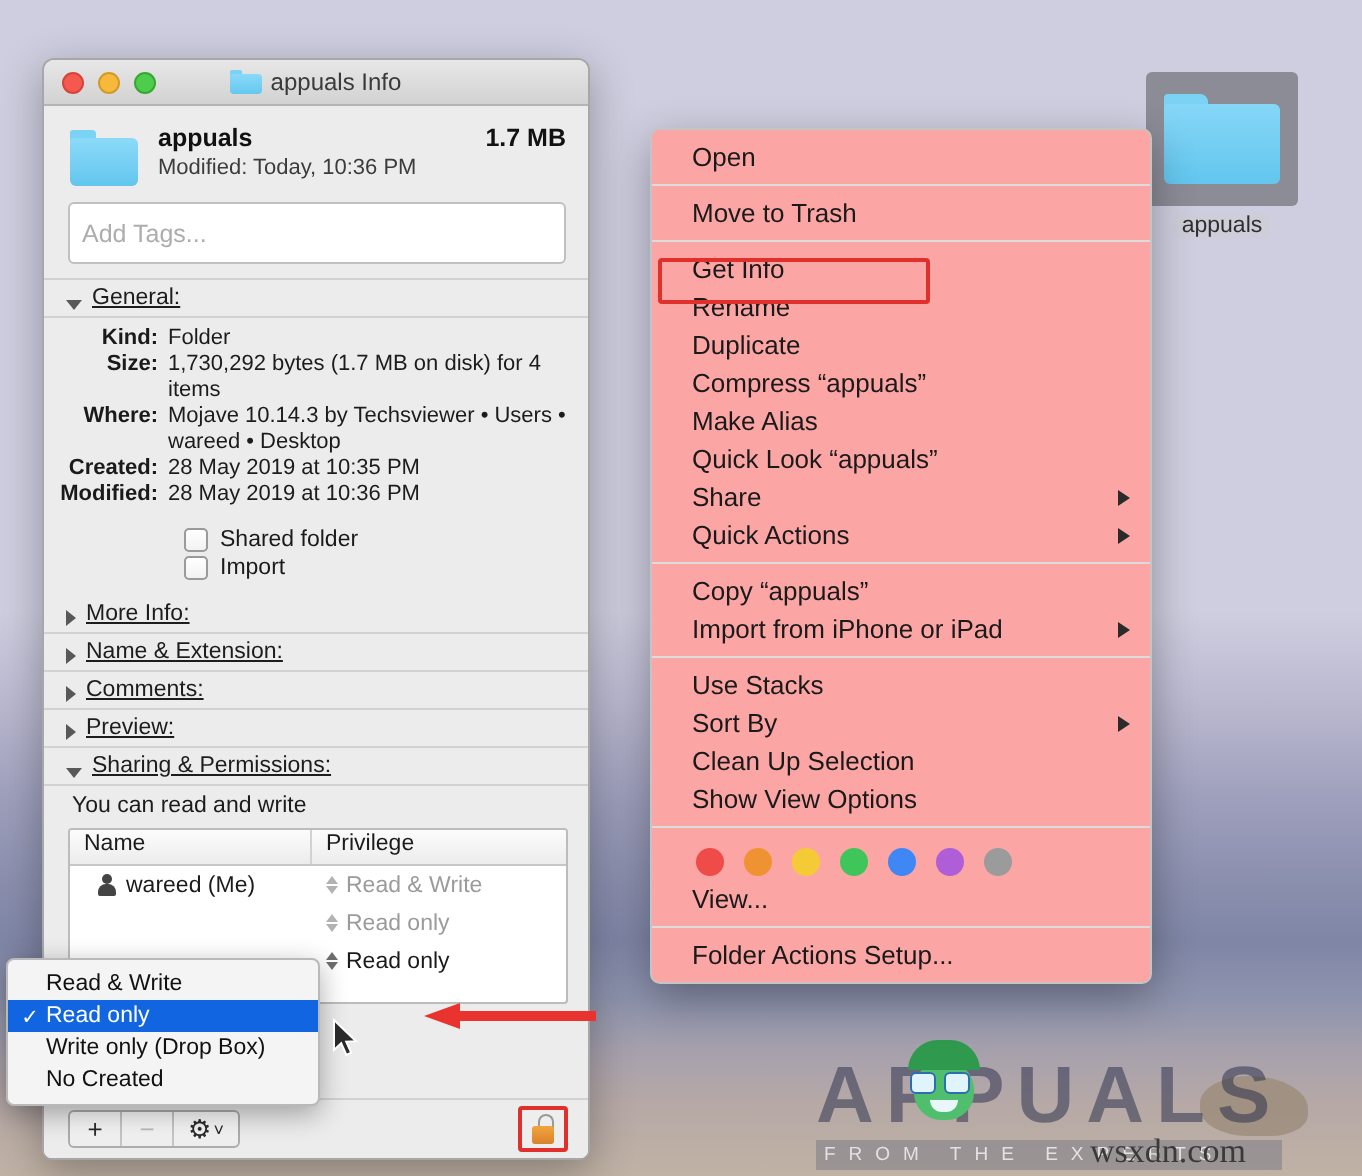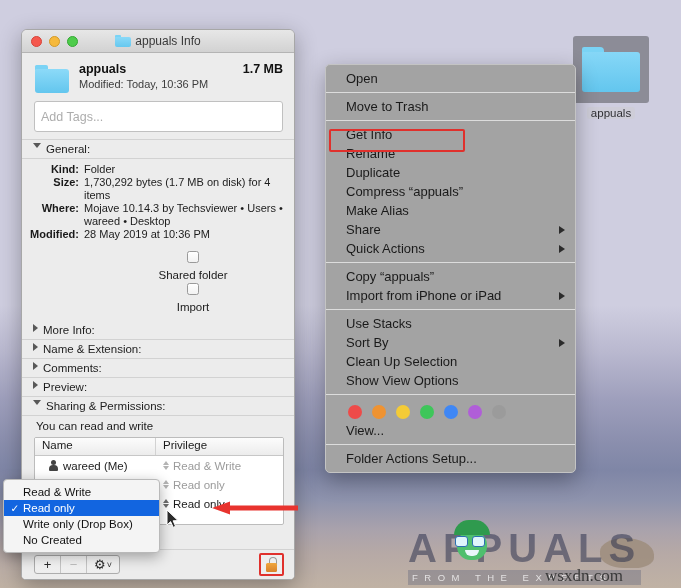--- a/index.html
+++ b/index.html
@@ -126,31 +126,31 @@
     border-top: 4px solid transparent; border-bottom: 4px solid transparent;
   }
   .disclosure.open {
     border-top: 5.5px solid #585858;
     border-left: 4px solid transparent; border-right: 4px solid transparent;
   }
 
   .sec-head {
     padding: 3px 0 3px 11px; font-size: 11.5px; color: #1d1d1d;
     border-bottom: 1px solid #d2d2d2;
-    display: flex; align-items: flex-start;
+    display: flex; align-items: flex-end; text-decoration: underline;
   }
   .sec-head.general { border-top: 1px solid #d2d2d2; }
 
   .kv { display: flex; font-size: 11px; color: #1c1c1c; line-height: 13px; padding: 0 10px 0 0; }
   .kv .k { width: 62px; flex: 0 0 62px; text-align: right; font-weight: bold; color: #1a1a1a; padding-right: 5px;}
   .kv .v { flex: 1 1 auto; }
   .kv-list { padding: 4px 0 2px 0; }
 
   .checks { padding: 6px 0 6px 70px; }
-  .chk { display: flex; align-items: center; gap: 6px; font-size: 11.5px; color: #1b1b1b; margin: 2px 0; flex-direction: column;}
+  .chk { display: flex; align-items: center; gap: 6px; font-size: 11.5px; color: #1b1b1b; margin: 2px 0;}
   .chkbox { width: 12px; height: 12px; border: 1px solid #9a9a9a; border-radius: 2.5px; background: linear-gradient(to bottom,#fff,#f2f2f2); }
 
   .perm-note { font-size: 11.5px; color: #1b1b1b; padding: 4px 0 5px 14px; }
 
   .perm-table {
     margin: 0 10px 0 12px; border: 1px solid #bcbcbc; background: #fff;
     border-radius: 2px; overflow: hidden; height: 88px;
   }
   .pt-head { display: flex; height: 18px; background: linear-gradient(to bottom,#fcfcfc,#ececec); border-bottom:1px solid #c7c7c7; }
   .pt-head div { font-size: 11.5px; color: #1b1b1b; padding: 1px 0 0 7px; }
@@ -210,21 +210,21 @@
   .priv-item {
     height: 16px; display: flex; align-items: center;
     font-size: 11.5px; color: #111; padding-left: 3px;
   }
   .priv-item .tick { width: 16px; flex: 0 0 16px; text-align: center; font-size: 10.5px; }
   .priv-item.sel { background: #1265e0; color: #fff; }
 
   
   .ctx {
     position: absolute; left: 325px; top: 64px; width: 251px;
-    background: #a3a3a3; border: 1px solid #c4c4c4; border-radius: 5px;
+    background: #fca5a5; border: 1px solid #c4c4c4; border-radius: 5px;
     box-shadow: 0 7px 22px rgba(0,0,0,.32);
     padding: 4px 0 4px 0; z-index: 30;
   }
   .ctx-item {
     height: 19px; display: flex; align-items: center;
     padding: 0 10px 0 20px; font-size: 13px; color: #1a1a1a;
     position: relative;
   }
   .ctx-item .arrow {
     margin-left: auto; width: 0; height: 0;
@@ -327,20 +327,24 @@
         <span class="k">Kind:</span>
         <span class="v">Folder</span>
       </div>
       <div class="kv">
         <span class="k">Size:</span>
         <span class="v">1,730,292 bytes (1.7 MB on disk) for 4 items</span>
       </div>
       <div class="kv">
         <span class="k">Where:</span>
         <span class="v">Mojave 10.14.3 by Techsviewer • Users • wareed • Desktop</span>
+      </div>
+      <div class="kv">
+        <span class="k">Created:</span>
+        <span class="v">28 May 2019 at 10:35 PM</span>
       </div>
       <div class="kv">
         <span class="k">Modified:</span>
         <span class="v">28 May 2019 at 10:36 PM</span>
       </div>
     </div>
 
     <div class="checks">
       <div class="chk">
         <span class="chkbox"></span>
@@ -479,20 +483,23 @@
   <div class="ctx-item">
     <span>Duplicate</span>
   </div>
   <div class="ctx-item">
     <span>Compress “appuals”</span>
   </div>
   <div class="ctx-item">
     <span>Make Alias</span>
   </div>
   <div class="ctx-item">
+    <span>Quick Look “appuals”</span>
+  </div>
+  <div class="ctx-item">
     <span>Share</span>
     <span class="arrow"></span>
   </div>
   <div class="ctx-item">
     <span>Quick Actions</span>
     <span class="arrow"></span>
   </div>
   <div class="ctx-sep"></div>
 
   <div class="ctx-item">

